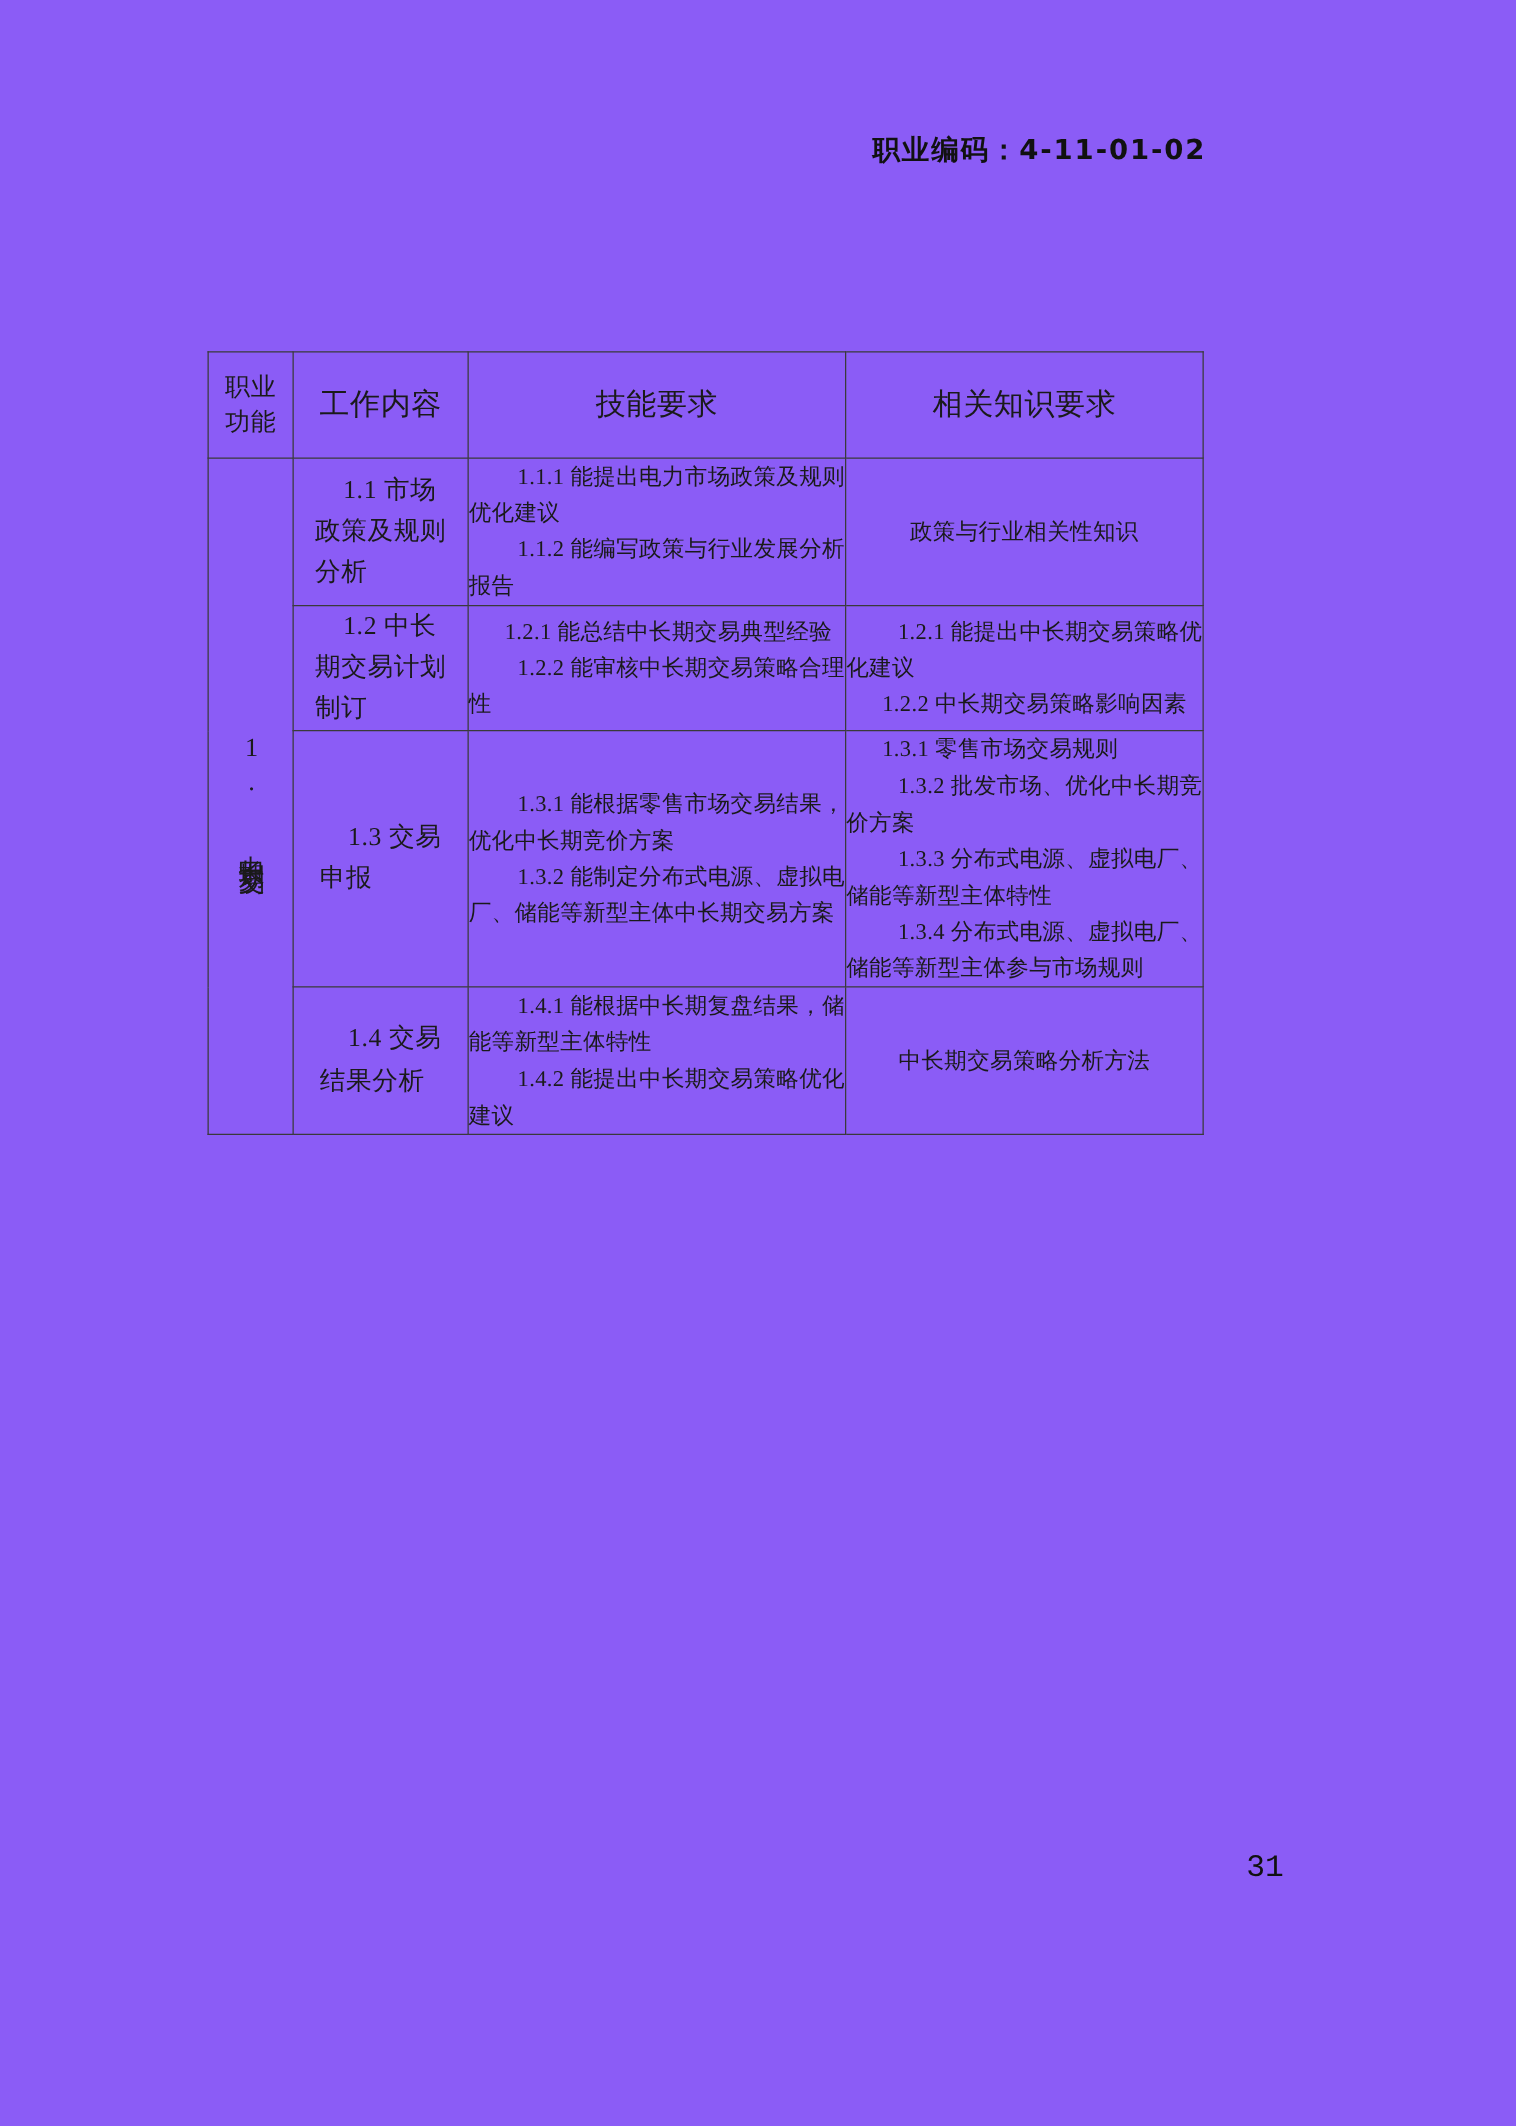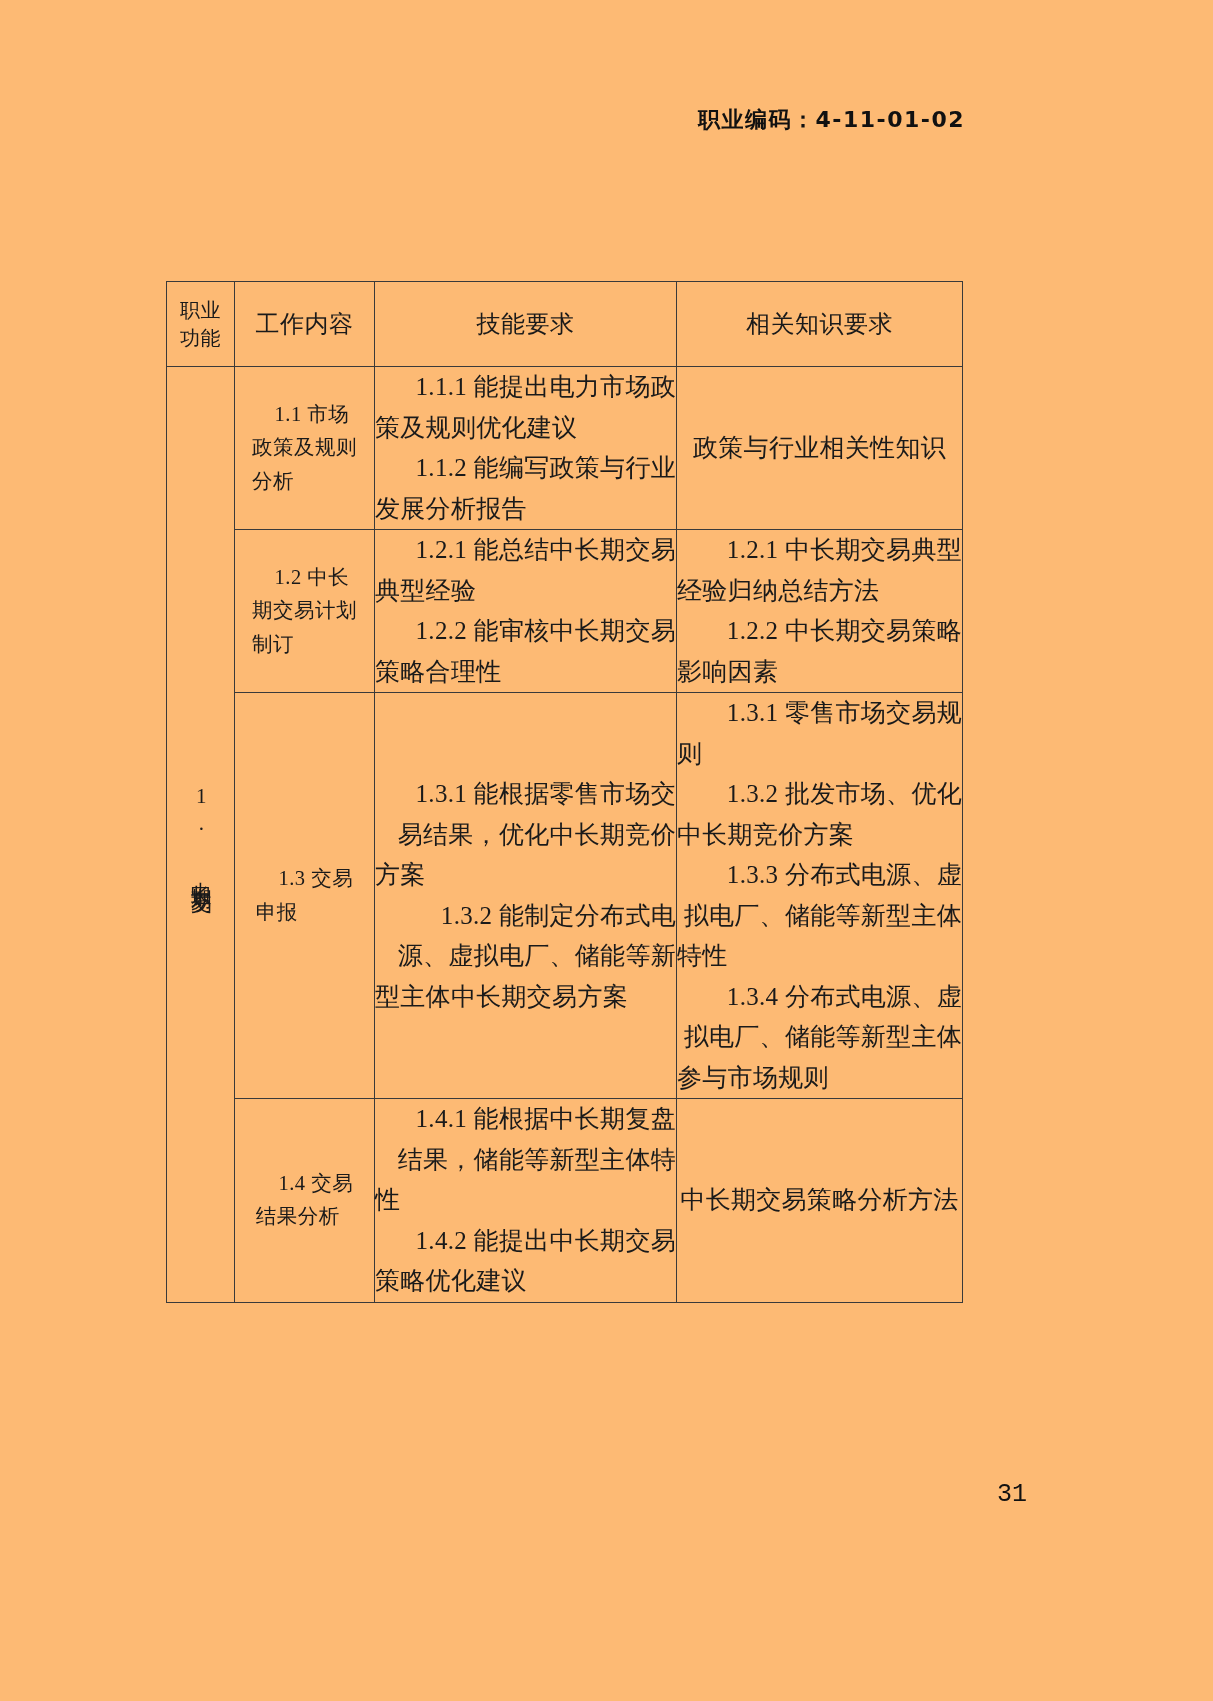--- a/index.html
+++ b/index.html
@@ -12,21 +12,21 @@
     height: 1701px;
     position: relative;
     font-family: "Liberation Serif", "DejaVu Serif", serif;
     color: #1a1a1a;
     overflow: hidden;
   }
 
   .page {
     position: absolute;
     inset: 0;
-    background: #fdba74;
+    background: #8b5cf6;
   }
 
   
   .running-header {
     position: absolute;
     top: 105px;
     right: 248px;
     font-family: "DejaVu Sans", "Liberation Sans", sans-serif;
     font-weight: 700;
     font-size: 22px;
@@ -116,21 +116,21 @@
     letter-spacing: 0.5px;
     max-width: 118px;
   }
   .wk-inner .lead {
     text-indent: 1.1em;
   }
 
   
   .txt-cell {
     padding: 12px 12px 12px 14px;
-    font-size: 25px;
+    font-size: 18px;
     line-height: 1.62;
     letter-spacing: 0.3px;
     text-align: justify;
     text-align-last: left;
     margin-left: 24px;
   }
   .txt-cell p {
     margin: 0;
     text-indent: 1.6em;
     text-align: right;
@@ -209,21 +209,21 @@
             <div class="lead">1.2 中长</div>
             <div>期交易计划</div>
             <div>制订</div>
           </div>
         </td>
         <td class="txt-cell">
           <p>1.2.1 能总结中长期交易典型经验</p>
           <p>1.2.2 能审核中长期交易策略合理性</p>
         </td>
         <td class="txt-cell kn-cell">
-          <p>1.2.1 中长期交易典型经验归纳总结方法</p>
+          <p>1.2.1 能提出中长期交易策略优化建议</p>
           <p>1.2.2 中长期交易策略影响因素</p>
         </td>
       </tr>
 
       <tr>
         <td class="wk-cell">
           <div class="wk-inner">
             <div class="lead">1.3 交易</div>
             <div>申报</div>
           </div>

